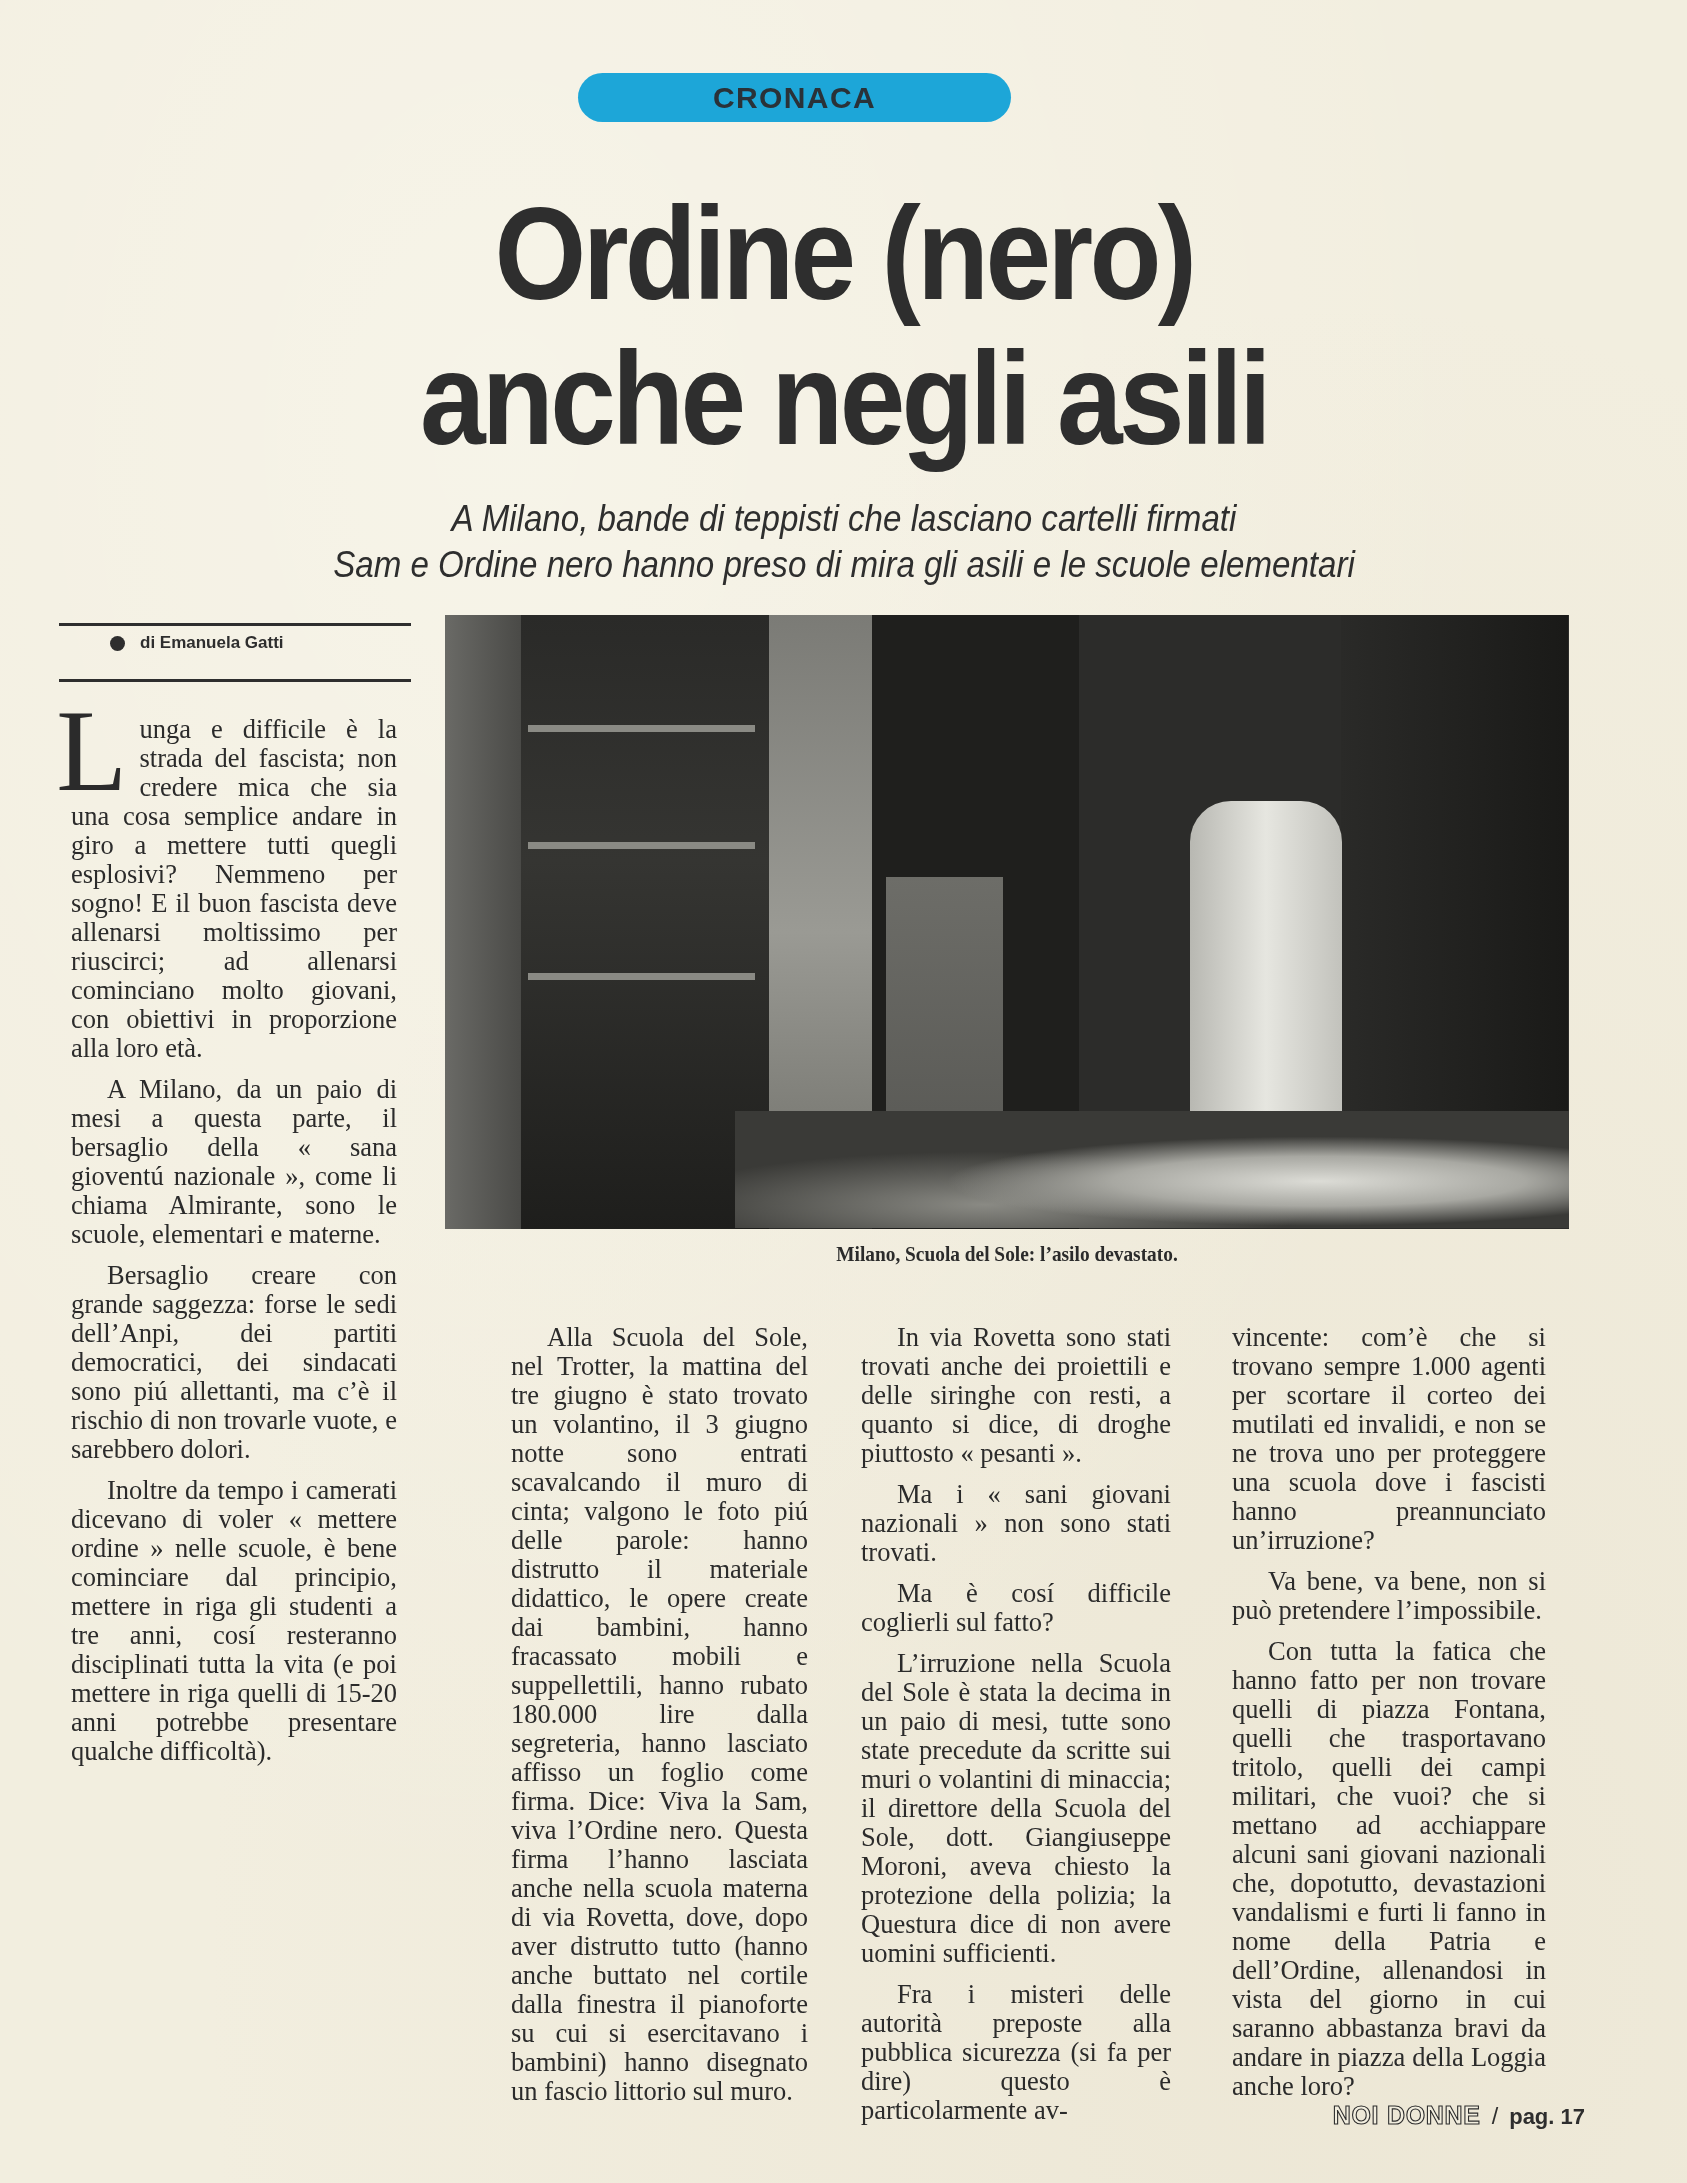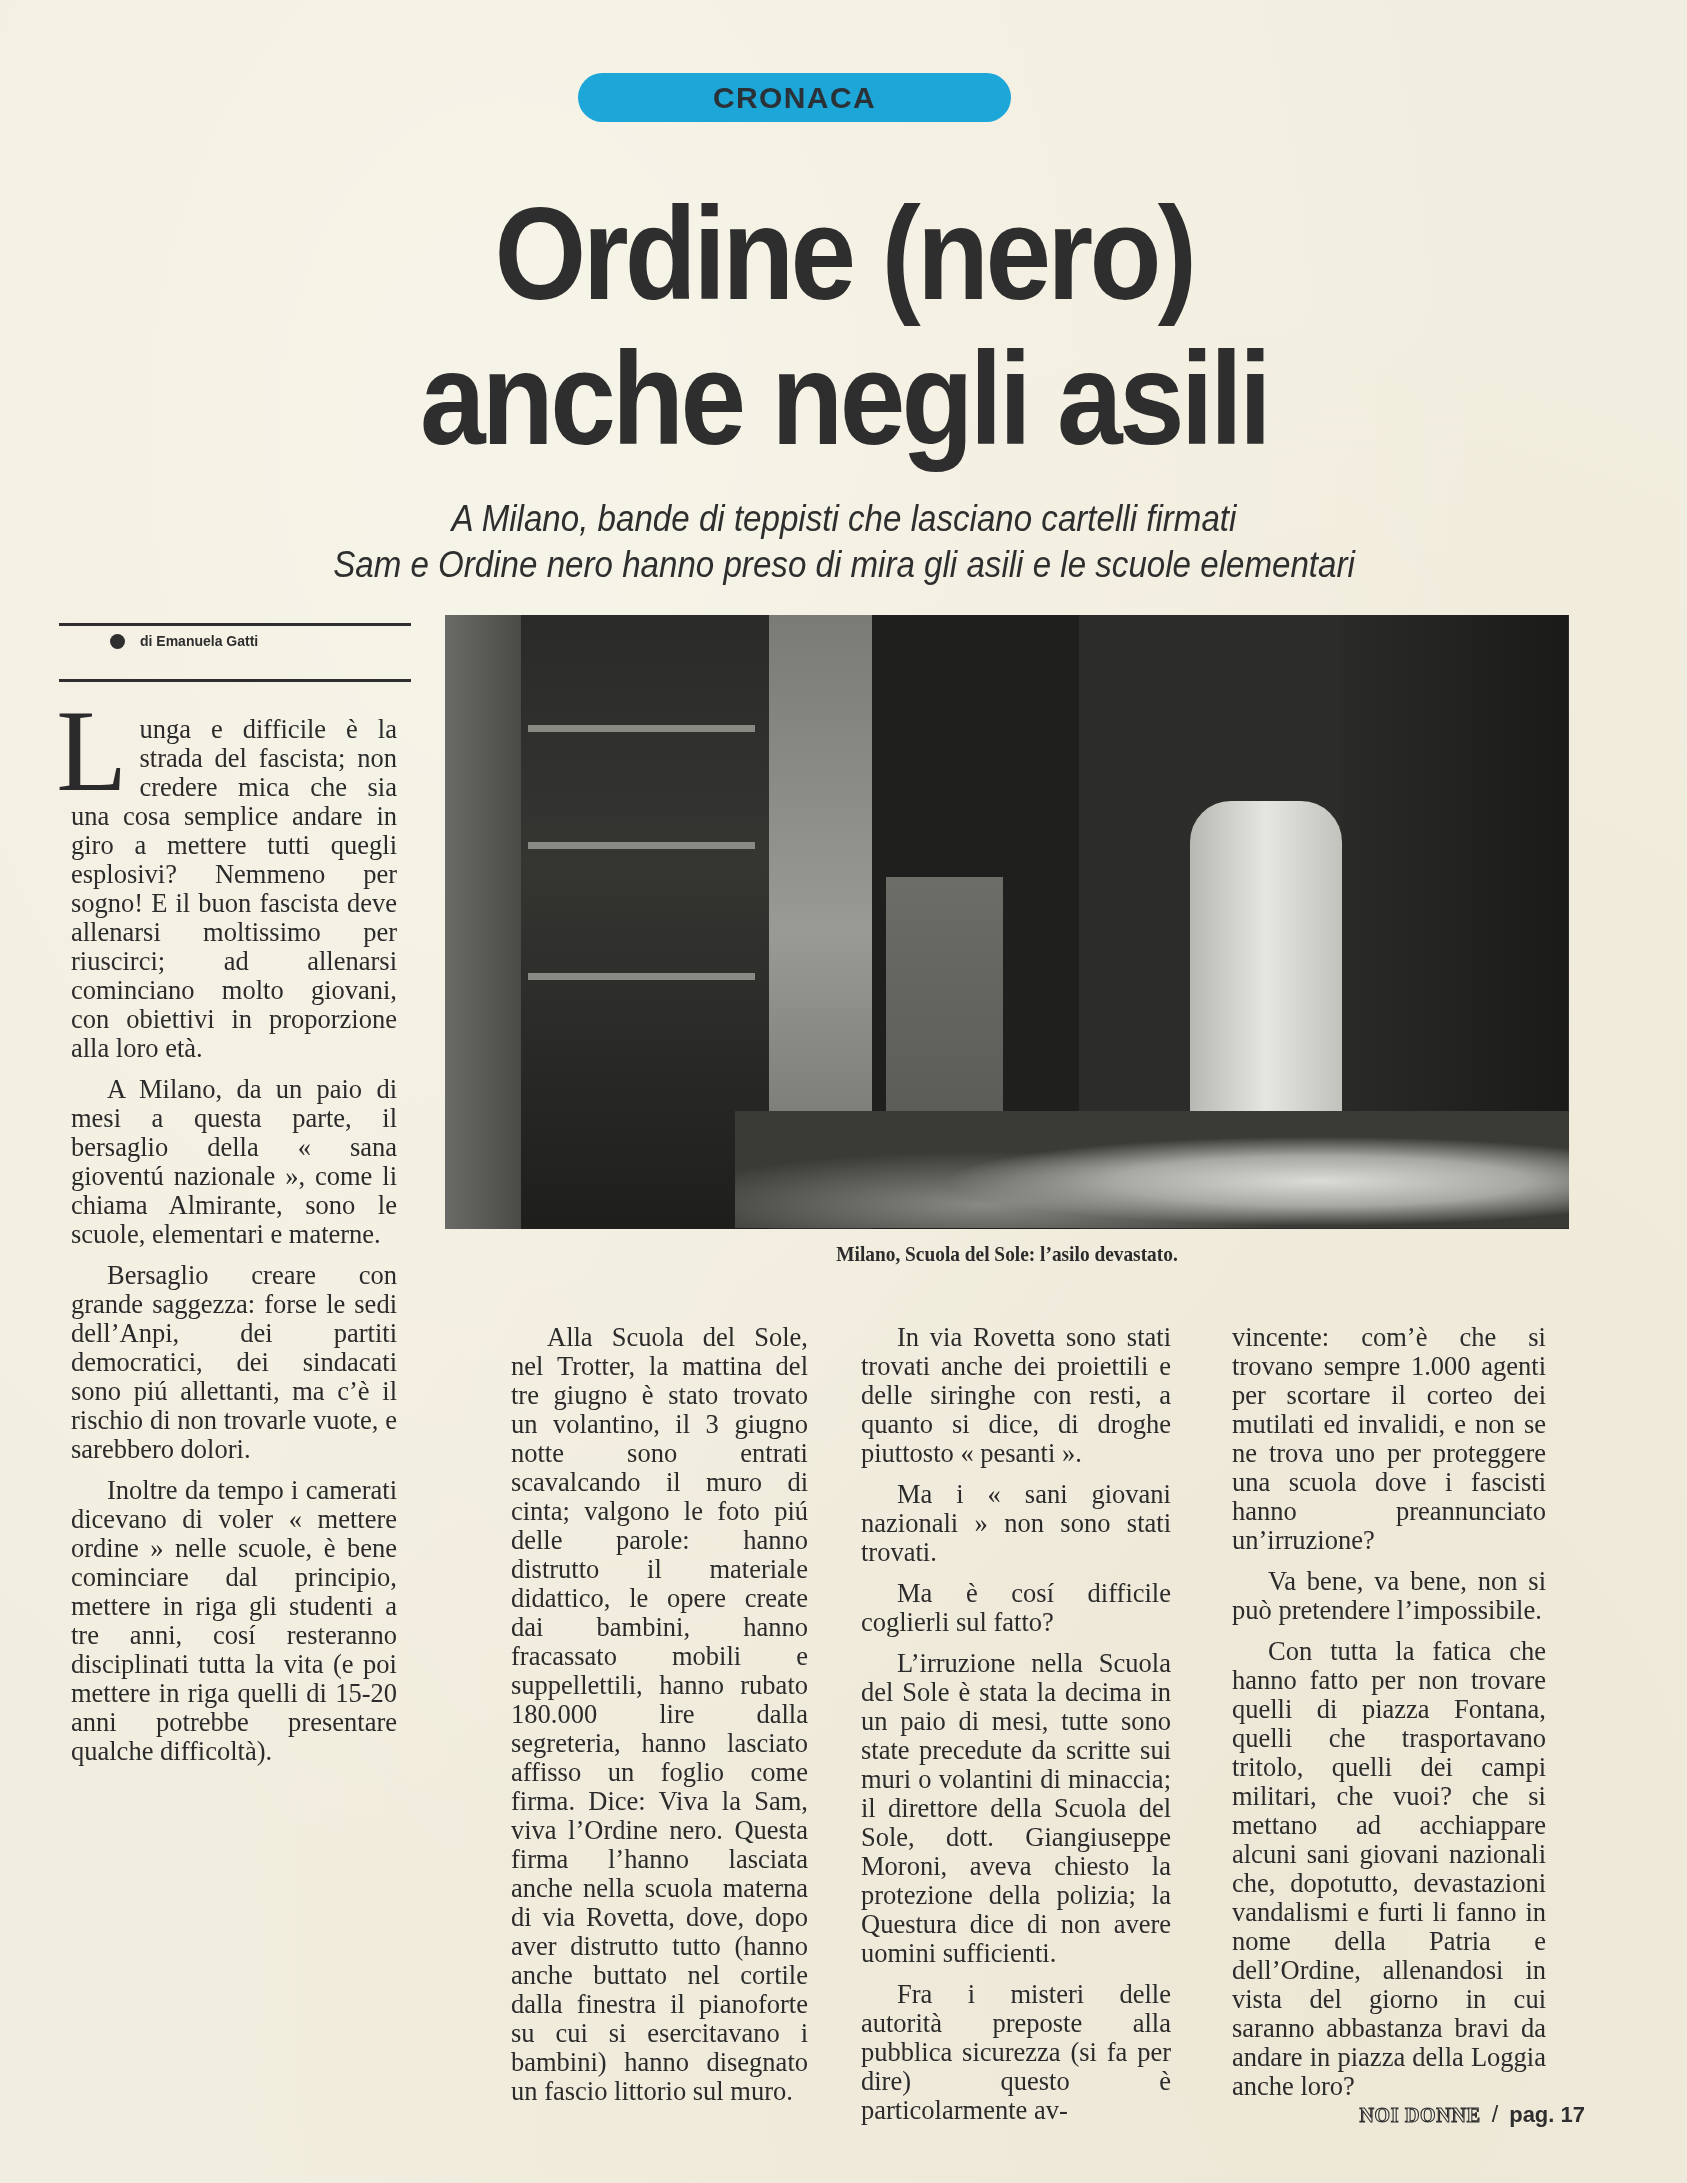--- a/index.html
+++ b/index.html
@@ -78,21 +78,21 @@
       background: #2e2e2e;
     }
     .rule.r1 { top: 623px; }
     .rule.r2 { top: 679px; }
     .byline {
       position: absolute;
       left: 110px;
       top: 633px;
       font-family: "Liberation Sans", sans-serif;
       font-weight: bold;
-      font-size: 14px;
+      font-size: 17px;
       color: #2e2e2e;
       display: flex;
       align-items: center;
       gap: 15px;
     }
     .bullet {
       width: 15px; height: 15px; border-radius: 50%;
       background: #2e2e2e; display: inline-block;
     }
 
@@ -184,22 +184,22 @@
       right: 103px;
       top: 2101px;
       display: flex;
       align-items: baseline;
       gap: 11px;
       font-family: "Liberation Sans", sans-serif;
       font-weight: bold;
       color: #2e2e2e;
     }
     .footer .logo {
-      font-family: Liberation Serif, serif;
-      font-size: 20px;
+      font-family: Liberation Sans, sans-serif;
+      font-size: 25px;
       color: #f2eedf;
       -webkit-text-stroke: 1.1px #2e2e2e;
       letter-spacing: 0.7px;
     }
     .footer .sep { font-weight: normal; font-size: 23.4px; }
     .footer .pg { font-size: 22px; }
   </style>
 </head>
 <body>
 

